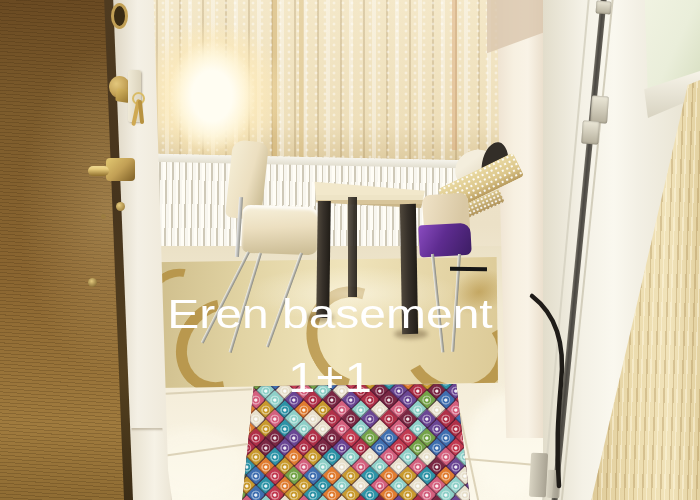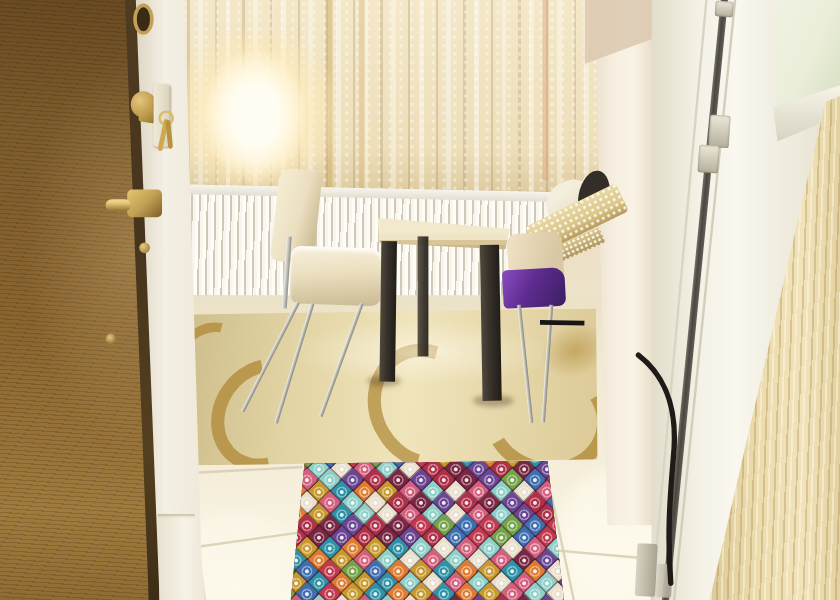--- a/index.html
+++ b/index.html
@@ -489,14 +489,18 @@
   <div class="hw key-ring"></div>
   <div class="hw key key-1"></div>
   <div class="hw key key-2"></div>
   <div class="hw lock-2"></div>
   <div class="hw handle-2"></div>
   <div class="hw hw-knob"></div>
   <div class="hw hw-screw"></div>
   <div class="hw peephole"></div>
 
   <div class="dash-mark"></div>
+  <div class="caption">
+    <span class="caption-line-1">Eren basement</span>
+    <span class="caption-line-2">1+1</span>
+  </div>
 
 </div>
 
 </body></html>

